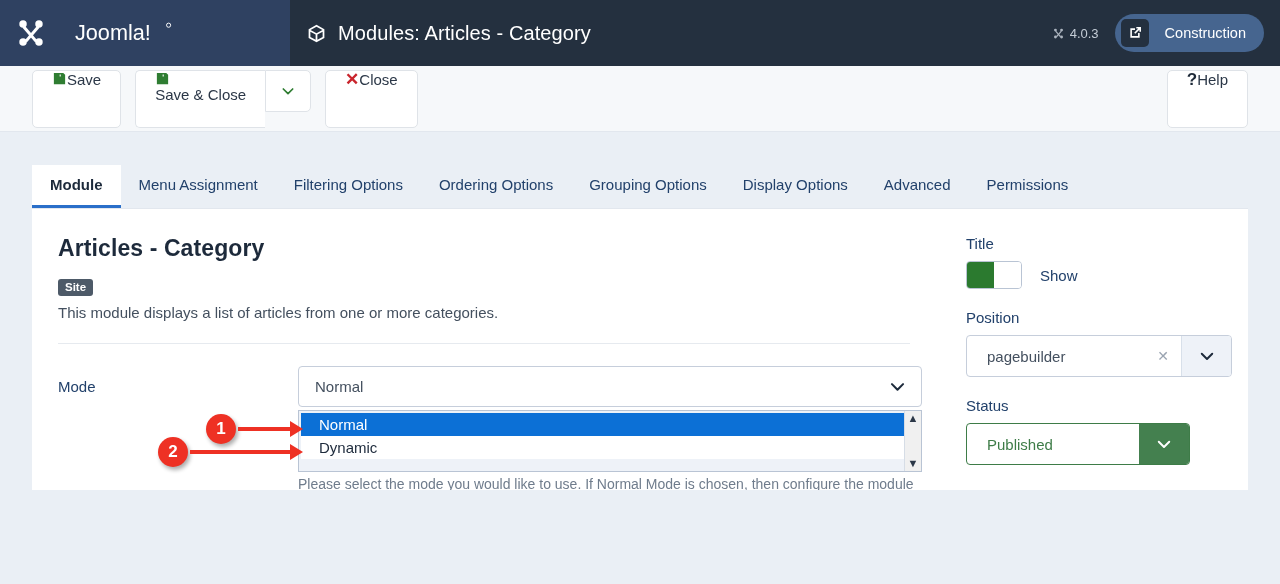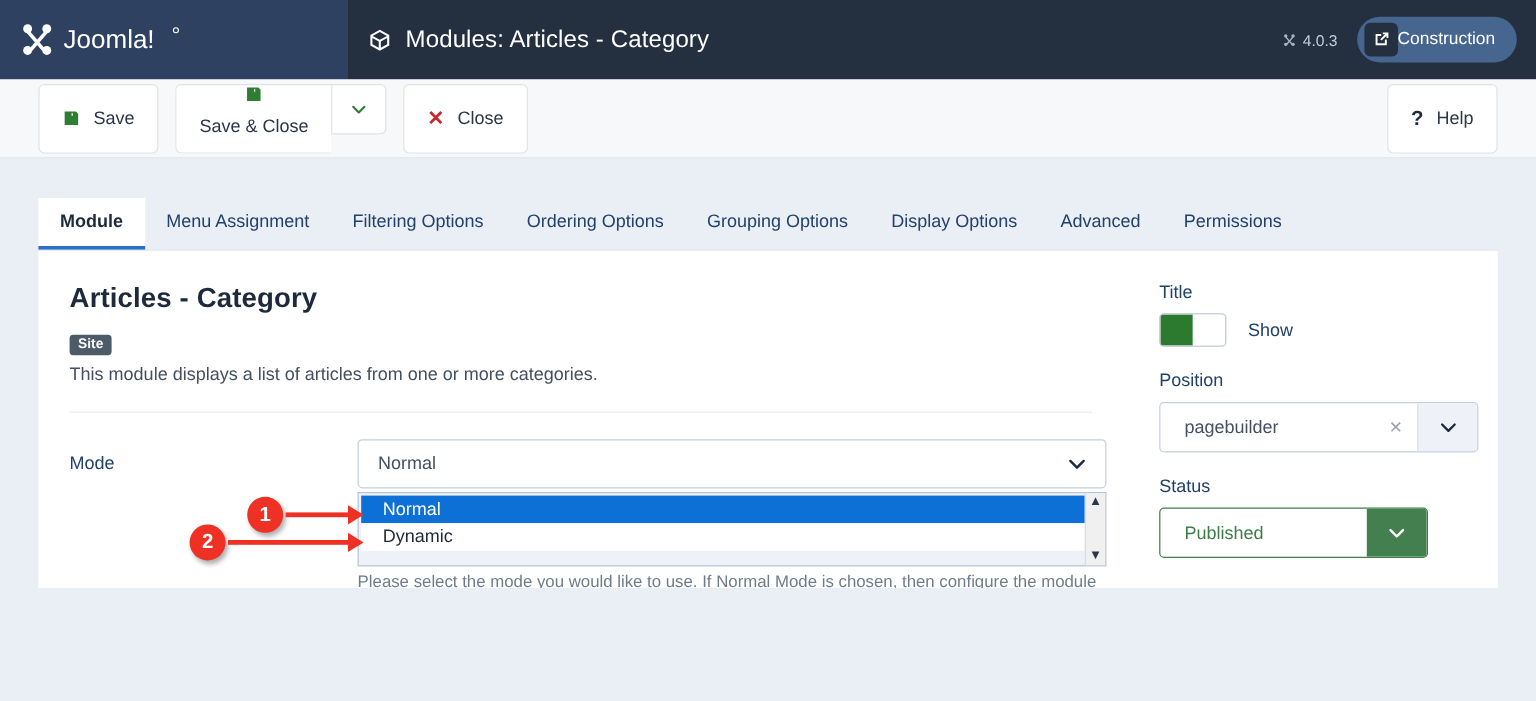--- a/index.html
+++ b/index.html
@@ -11,55 +11,55 @@
     background: #eaeff5;
     color: #23303f;
   }
 
   
   .header { display: flex; height: 66px; width: 100%; }
   .header-brand {
     width: 290px; background: #2f4161;
     display: flex; align-items: center; padding-left: 14px;
   }
-  .joomla-logo { display: flex; align-items: center; gap: 5px; }
+  .joomla-logo { display: flex; align-items: center; gap: 27px; }
   .joomla-mark { width: 34px; height: 34px; }
   .joomla-word { height: 26px; }
   .header-main {
     flex: 1; background: #24303f;
     display: flex; justify-content: space-between;
     padding: 0 16px 0 16px;
   }
   .header-title-wrap { display: flex; align-items: center; gap: 11px; }
   .cube-icon { width: 21px; height: 21px; display: block; }
   .header-title { color: #fff; font-size: 20px; letter-spacing: .1px; }
   .header-right { display: flex; align-items: center; gap: 16px; }
   .version-wrap { display: flex; align-items: center; gap: 5px; color: #c4ccd6; font-size: 13px; }
   .version-mark { width: 13px; height: 13px; opacity: .85; }
   .construction-btn {
-    display: flex; align-items: center; gap: 0;
+    display: flex; align-items: center; gap: 16px;
     background: #46658f; border-radius: 19px;
     padding: 5px 18px 5px 6px; cursor: pointer;
   }
   .construction-icon {
     width: 28px; height: 28px; background: #24303f; border-radius: 5px;
     display: flex; align-items: center; justify-content: center;
   }
   .construction-label { color: #fff; font-size: 14.5px; }
 
   
   .toolbar {
     height: 66px; background: #f6f8fa;
     border-bottom: 1px solid #e2e7ee;
     display: flex; align-items: center; justify-content: space-between;
     padding: 0 32px 0 32px;
   }
   .toolbar-left { display: flex; align-items: center; gap: 14px; }
   .tb-btn {
-    display: flex; align-items: center; gap: 11px;
+    display: flex; 
     background: #fff; border: 1px solid #dfe3e8; border-radius: 5px;
     height: 58px; padding: 0 19px; cursor: pointer;
     font-size: 15px; color: #2b3747; white-space: nowrap;
   }
   .tb-split { display: flex; }
   .tb-split .tb-btn { border-radius: 5px 0 0 5px; border-right: none; flex-direction: column; }
   .tb-caret {
     background: #fff; border: 1px solid #dfe3e8; border-radius: 0 5px 5px 0;
     height: 42px; width: 46px; display: flex; align-items: center; justify-content: center;
     cursor: pointer;

